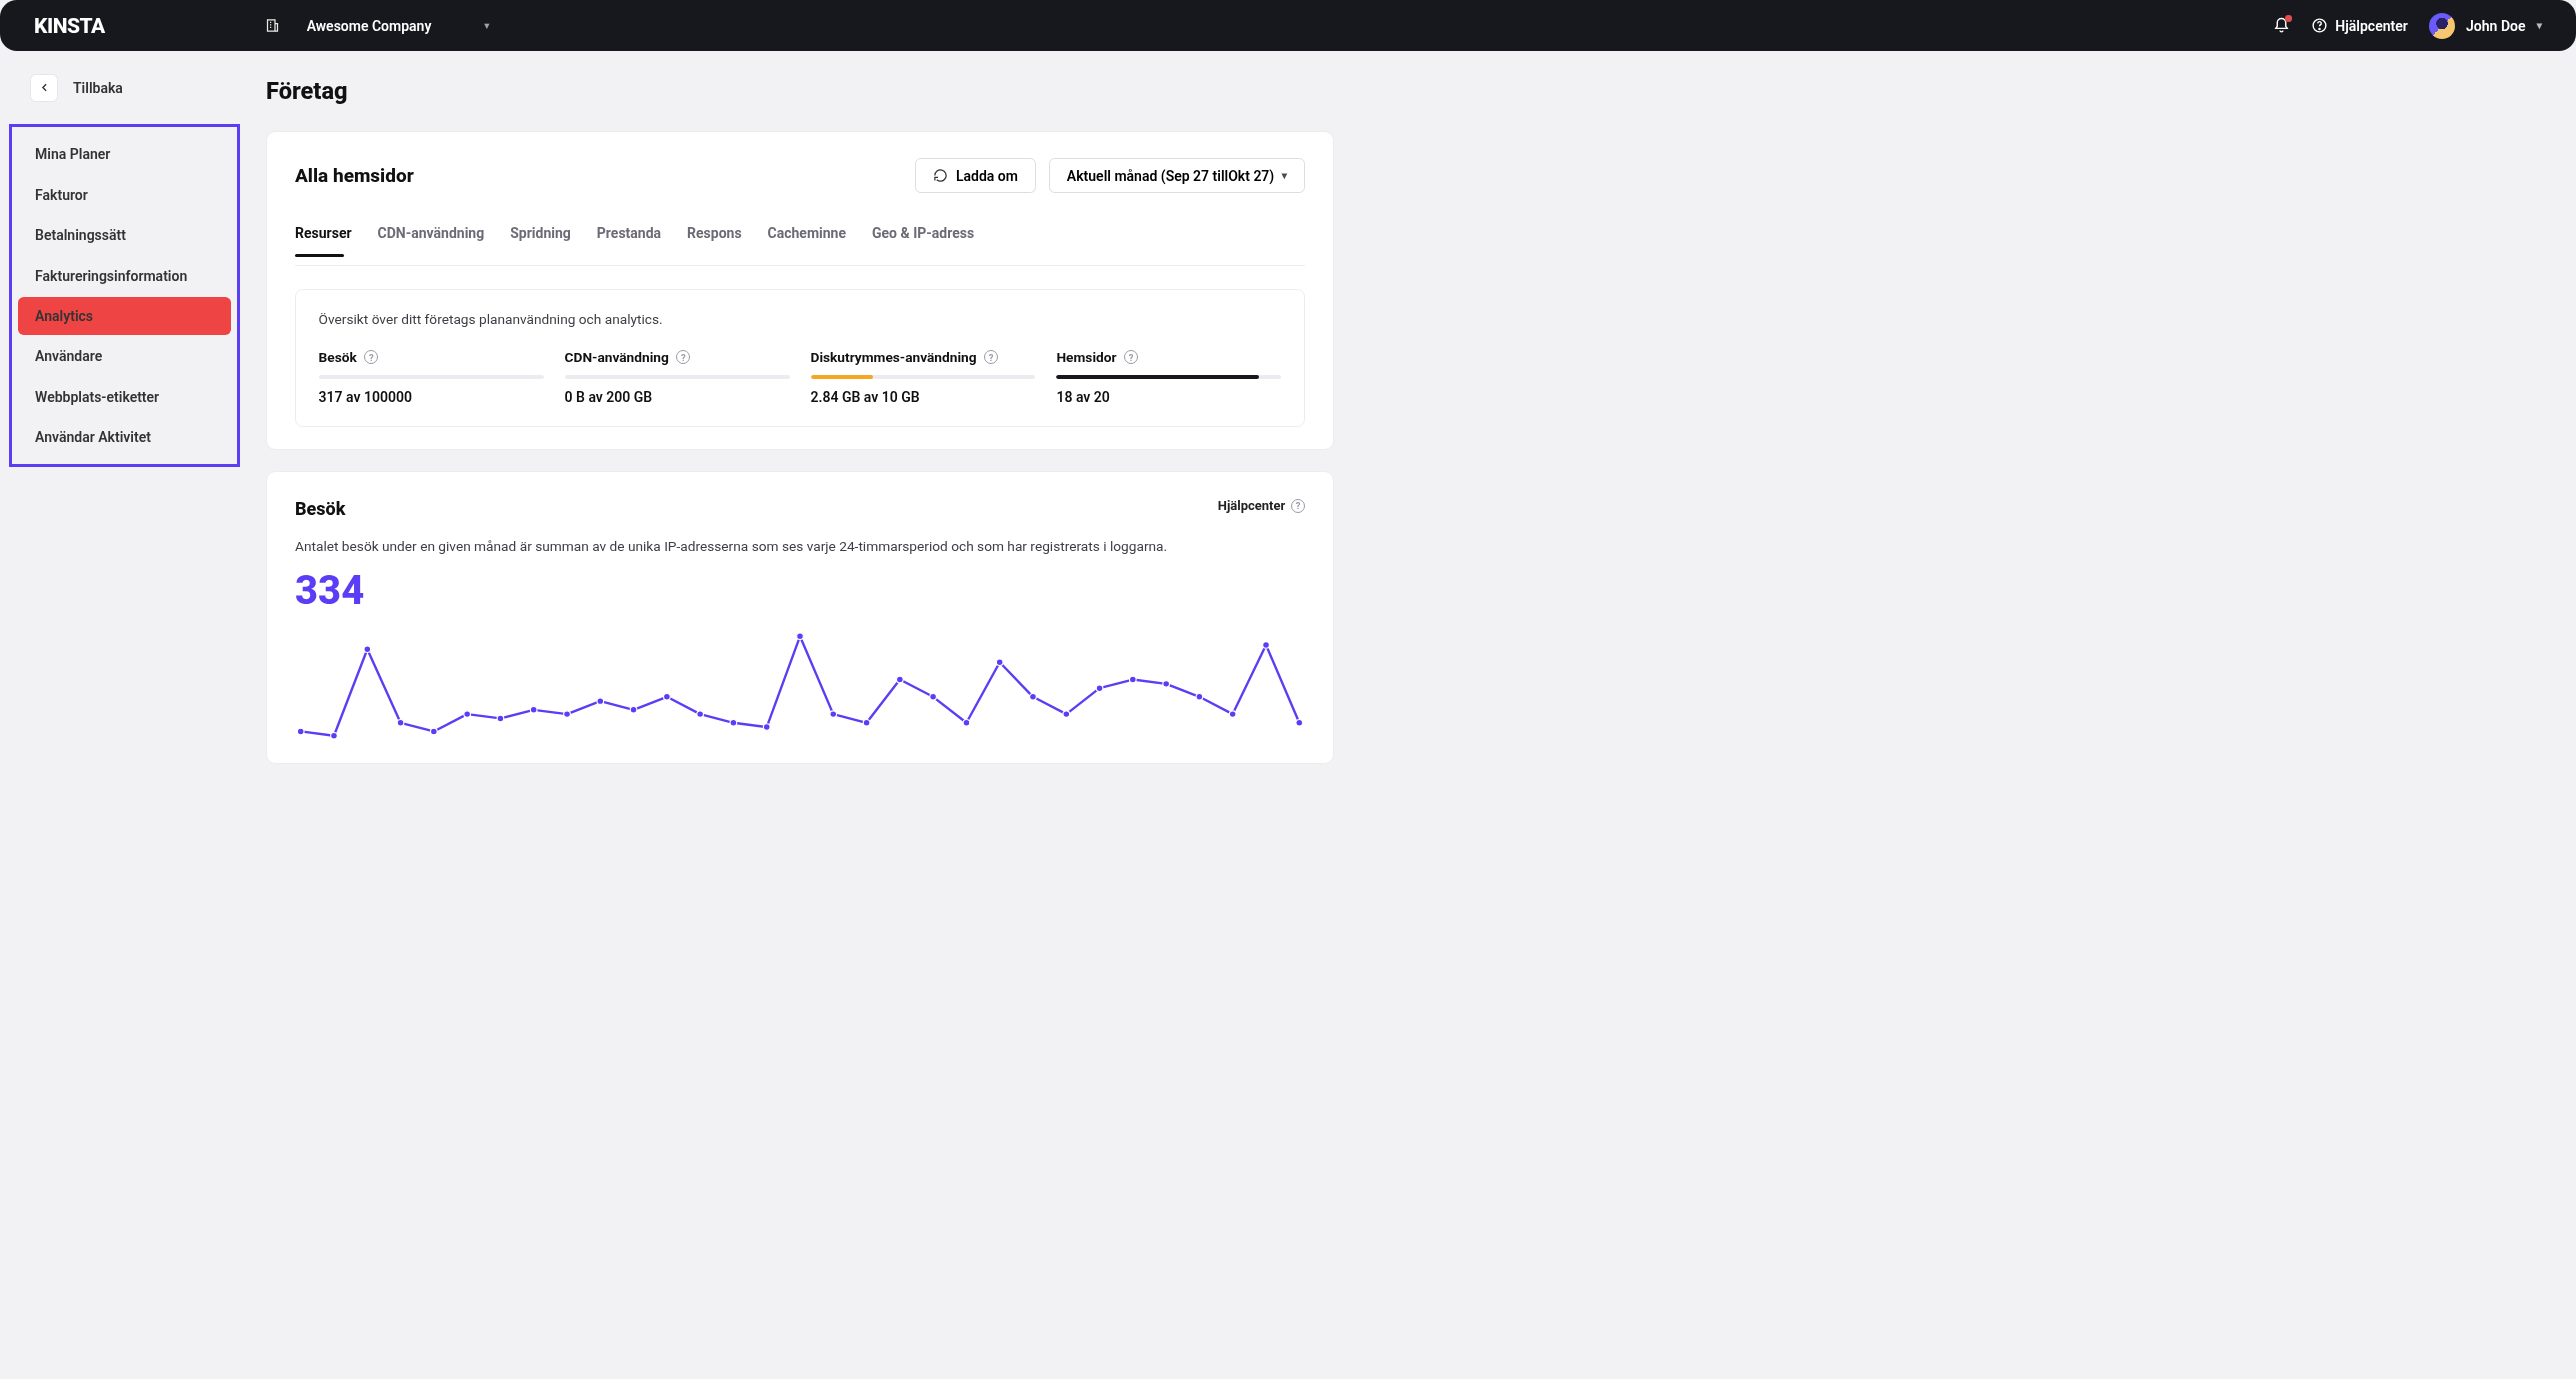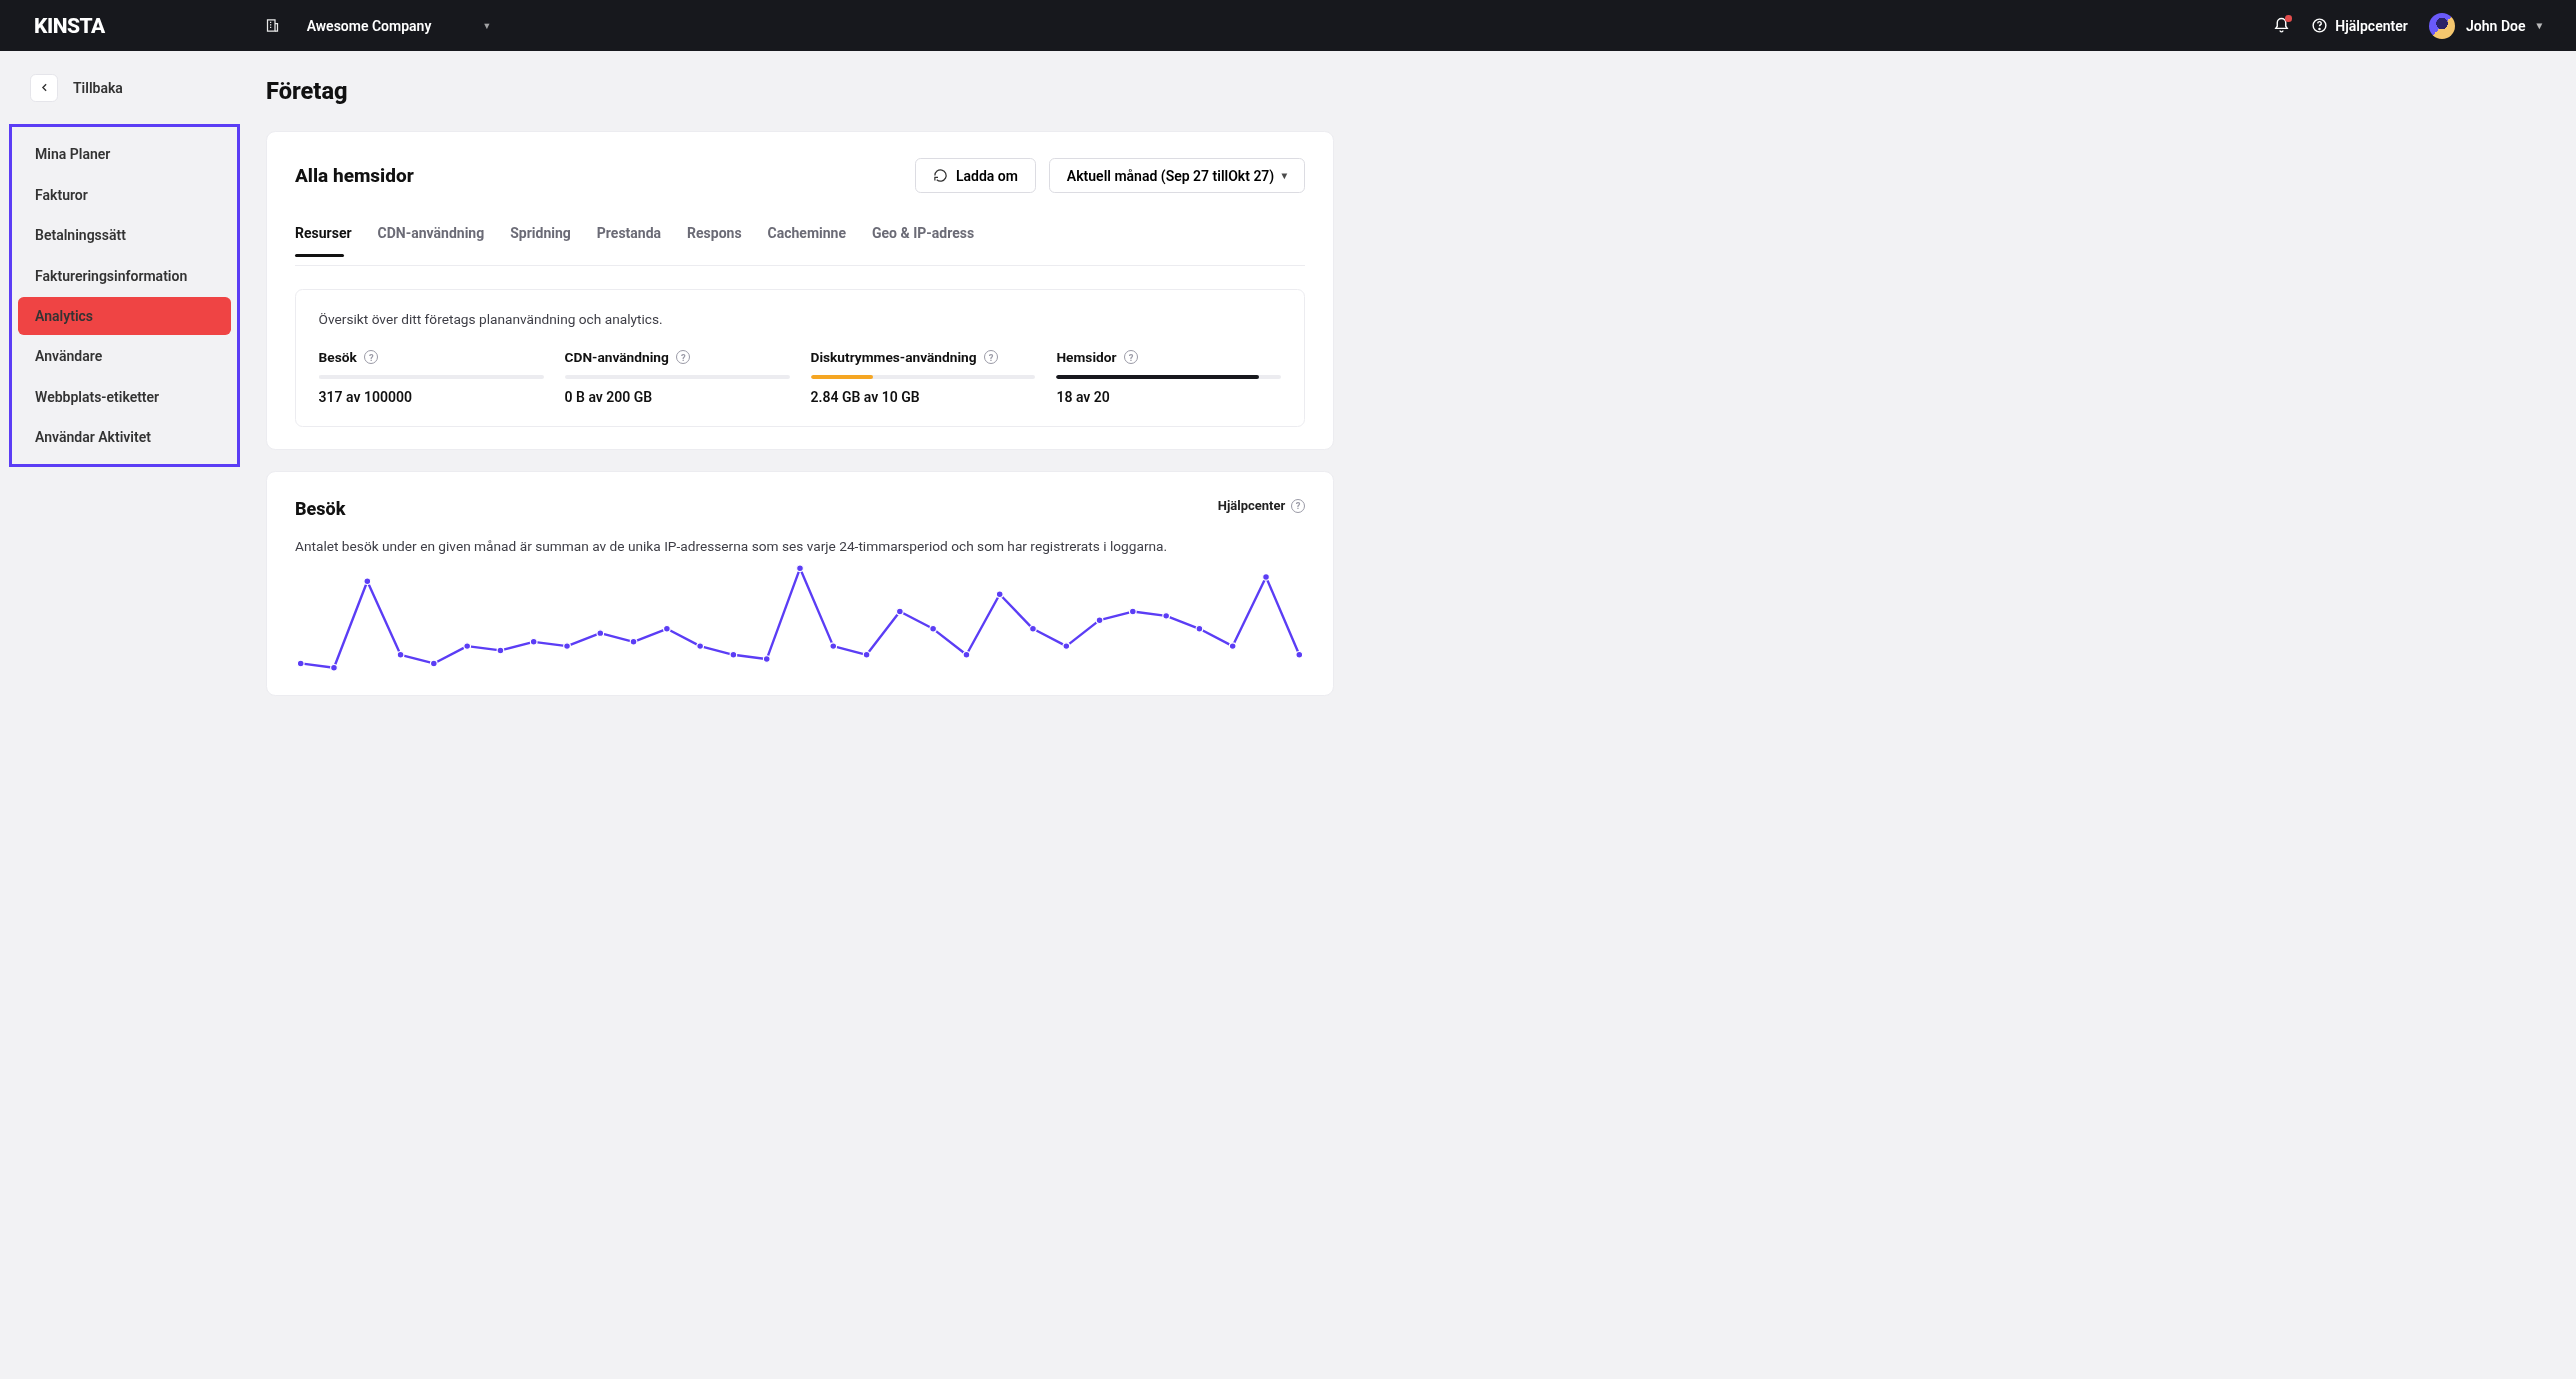--- a/index.html
+++ b/index.html
@@ -1,19 +1,19 @@
 <!DOCTYPE html>
 <html style="font-size:15px"><head>
 <meta charset="utf-8">
 <style>
 * { margin: 0; padding: 0; box-sizing: border-box; font-family: -apple-system, BlinkMacSystemFont, "Segoe UI", Roboto, Helvetica, Arial, sans-serif; }
 body { background: #f2f2f4; color: #111; }
 
 
-.topbar { height: 51px; background: #17181d; color: #fff; display: flex; align-items: center; padding: 0 34px; }
+.topbar { height: 51px; background: #17181d; color: #fff; display: flex; align-items: center; padding: 0 34px; border-radius: 17px; }
 .logo { font-weight: 800; font-size: 21px; letter-spacing: -0.5px; }
 .company-switch { margin-left: 160px; display: flex; align-items: center; gap: 27px; cursor: pointer; }
 .company-switch .building-icon { width: 15px; height: 15px; opacity: .9; }
 .company-switch .name { font-weight: 600; font-size: 14px; }
 .company-switch .chev { margin-left: 26px; opacity: .6; }
 .topbar-spacer { flex: 1; }
 .topbar-right { display: flex; align-items: center; gap: 21px; }
 .bell-wrap { position: relative; }
 .bell-dot { position: absolute; top: -1.9px; right: -1.9px; width: 6.6px; height: 6.6px; border-radius: 50%; background: #e34d4d; }
 .help-center { display: flex; align-items: center; gap: 7.5px; font-weight: 600; font-size: 14px; cursor: pointer; }
@@ -212,20 +212,21 @@
       <div class="visits-header">
         <div>
           <h3 style="font-size:18px;font-weight:800;margin-bottom:9.4px;">Besök</h3>
         </div>
         <div class="help-link">
           <span>Hjälpcenter</span>
           <span class="q-icon">?</span>
         </div>
       </div>
       <div class="desc" style="font-size:13.7px;color:#3e3e46;">Antalet besök under en given månad är summan av de unika IP-adresserna som ses varje 24-timmarsperiod och som har registrerats i loggarna.</div>
+      <div class="big-number">334</div>
       <div class="chart-wrap">
         <svg class="chart" id="chart-svg" viewBox="0 0 1060 150" preserveAspectRatio="none">
             <path d="M6.0 116.4 L40.9 121.0 L75.9 29.0 L110.8 107.2 L145.7 116.4 L180.7 98.0 L215.6 102.6 L250.5 93.4 L285.5 98.0 L320.4 84.2 L355.3 93.4 L390.3 79.6 L425.2 98.0 L460.1 107.2 L495.1 111.8 L530.0 15.2 L564.9 98.0 L599.9 107.2 L634.8 61.2 L669.7 79.6 L704.7 107.2 L739.6 42.8 L774.5 79.6 L809.5 98.0 L844.4 70.4 L879.3 61.2 L914.3 65.8 L949.2 79.6 L984.1 98.0 L1019.1 24.4 L1054.0 107.2 " fill="none" stroke="#5b3df5" stroke-width="2.5" stroke-linejoin="round"></path>
             <circle cx="6.0" cy="116.4" r="3.5" fill="#5b3df5" stroke="#fff" stroke-width="1.2"></circle>
             <circle cx="40.9" cy="121.0" r="3.5" fill="#5b3df5" stroke="#fff" stroke-width="1.2"></circle>
             <circle cx="75.9" cy="29.0" r="3.5" fill="#5b3df5" stroke="#fff" stroke-width="1.2"></circle>
             <circle cx="110.8" cy="107.2" r="3.5" fill="#5b3df5" stroke="#fff" stroke-width="1.2"></circle>
             <circle cx="145.7" cy="116.4" r="3.5" fill="#5b3df5" stroke="#fff" stroke-width="1.2"></circle>
             <circle cx="180.7" cy="98.0" r="3.5" fill="#5b3df5" stroke="#fff" stroke-width="1.2"></circle>
             <circle cx="215.6" cy="102.6" r="3.5" fill="#5b3df5" stroke="#fff" stroke-width="1.2"></circle>

